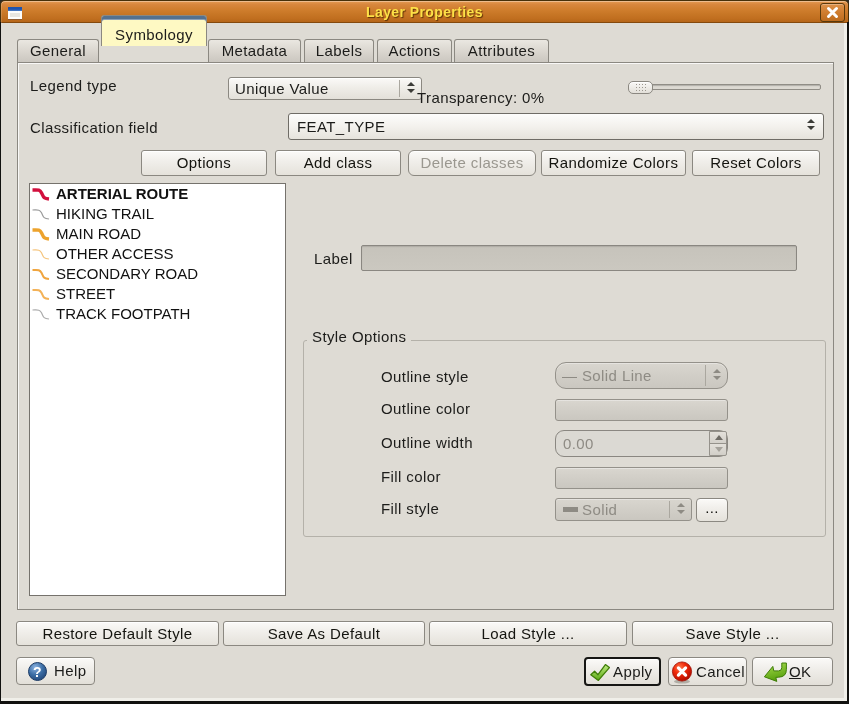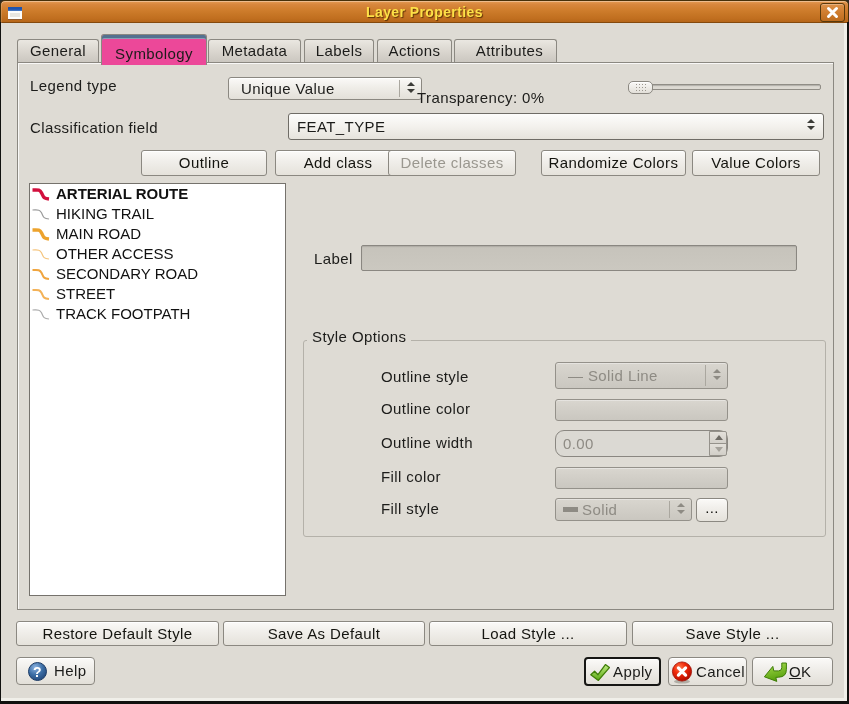--- a/index.html
+++ b/index.html
@@ -24,35 +24,35 @@
 #tclose{left:820px;top:3px;width:23px;height:17px;border-radius:3px;
   border:1px solid #59390c;
   background:linear-gradient(to bottom,#dd9149 0%,#cf7d2f 50%,#bd6c1e 100%);
   box-shadow:inset 0 1px 0 rgba(255,255,255,0.3);}
 
 
 .tab{top:39px;height:22px;border:1px solid #8b8881;border-bottom:none;
   border-radius:3px 3px 0 0;z-index:1;
   background:linear-gradient(to bottom,#eae7e1 0%,#dcd8d1 45%,#cbc7c0 100%);
   text-align:center;line-height:22px;font-size:15px;color:#1c1c1a;}
-.tab.active{top:34px;height:22px;background:#ec4899;z-index:3;
+.tab.active{top:15px;height:22px;background:#fef9c3;z-index:3;
   border-color:#8b8881;line-height:22px;padding-top:8px;box-sizing:content-box;
   box-shadow:inset 0 3px 0 #54718f, inset 0 4px 0 #8a9fb5;}
 #nb{left:17px;top:62px;width:815px;height:546px;border:1px solid #8b8881;
   box-shadow:inset 1px 1px 0 rgba(255,255,255,0.8);z-index:2;}
 
 .btn{border:1px solid #8b8881;border-radius:3px;
   background:linear-gradient(to bottom,#fbfaf8 0%,#f1efeb 40%,#e5e2db 100%);
   text-align:center;color:#14140f;
   box-shadow:inset 0 1px 0 rgba(255,255,255,0.9);}
 .btn.disabled{color:#9a978f;}
 .combo{border:1px solid #8b8881;border-radius:3px;
   background:linear-gradient(to bottom,#fbfaf8 0%,#efede8 45%,#e3e0d9 100%);
   box-shadow:inset 0 1px 0 rgba(255,255,255,0.9);}
-.combo .ctext,.dcombo .ctext{position:absolute;left:12px;top:0;}
+.combo .ctext,.dcombo .ctext{position:absolute;left:6px;top:0;}
 .combo .cdiv,.dcombo .cdiv{position:absolute;top:2px;bottom:2px;width:1px;background:#aaa79f;}
 .arrows{position:absolute;width:8px;}
 .arrows:before{content:"";position:absolute;left:0;top:0;
   border-left:4px solid transparent;border-right:4px solid transparent;
   border-bottom:4.5px solid #3c3c38;}
 .arrows:after{content:"";position:absolute;left:0;top:7px;
   border-left:4px solid transparent;border-right:4px solid transparent;
   border-top:4.5px solid #3c3c38;}
 .arrows.dis:before{border-bottom-color:#8e8b84;}
 .arrows.dis:after{border-top-color:#8e8b84;}
@@ -85,21 +85,21 @@
 <div id="titletext" class="abs">Layer Properties</div>
 <div id="tclose" class="abs"><svg width="23" height="17">
       <path d="M7.5 4.5 L15.5 12.5 M15.5 4.5 L7.5 12.5" stroke="#fff" stroke-width="3" stroke-linecap="round"></path>
     </svg></div>
 
 <div class="tab abs" style="left:17px;width:80px;">General</div>
 <div class="tab active abs" style="left:101px;width:104px;">Symbology</div>
 <div class="tab abs" style="left:208px;width:91px;">Metadata</div>
 <div class="tab abs" style="left:304px;width:68px;">Labels</div>
 <div class="tab abs" style="left:377px;width:73px;">Actions</div>
-<div class="tab abs" style="left:454px;width:93px;padding-left:8px;">Attributes</div>
+<div class="tab abs" style="left:454px;width:93px;">Attributes</div>
 <div id="nb" class="abs"></div>
 
 <div class="lbl abs" style="left:30px;top:77px;">Legend type</div>
 <div class="combo abs" style="left:228px;top:77px;width:192px;height:21px;">
   <div class="ctext" style="line-height:21px;">Unique Value</div>
   <div class="cdiv" style="right:21px;"></div>
   <div class="arrows" style="right:6px;top:4px;"></div>
 </div>
 <div class="lbl abs" style="left:417px;top:77px;margin-top:12px;">Transparency: 0%</div>
 
@@ -107,25 +107,25 @@
 <div class="abs" style="left:628px;top:81px;width:23px;height:11px;border:1px solid #8b8881;border-radius:5px;background:linear-gradient(to bottom,#f9f8f6,#e3e0d9);box-shadow:inset 0 1px 0 #fff;">
  <div style="position:absolute;left:6px;top:1px;width:12px;height:9px;background-image:radial-gradient(circle,#9b978f 30%,transparent 36%);background-size:3px 3px;"></div>
 </div>
 
 <div class="lbl abs" style="left:30px;top:119px;">Classification field</div>
 <div class="abs" style="left:288px;top:113px;width:534px;height:25px;border:1px solid #6f6c66;border-radius:3px;background:linear-gradient(to bottom,#fdfdfc 0%,#f3f1ed 50%,#e6e3dc 100%);">
   <div style="position:absolute;left:8px;top:0;line-height:25px;">FEAT_TYPE</div>
   <div class="arrows" style="right:8px;top:5px;"></div>
 </div>
 
-<div class="btn abs" style="left:141px;top:150px;width:124px;height:24px;line-height:24px;">Outline</div>
+<div class="btn abs" style="left:141px;top:150px;width:124px;height:24px;line-height:24px;">Options</div>
 <div class="btn abs" style="left:275px;top:150px;width:124px;height:24px;line-height:24px;">Add class</div>
-<div class="btn abs disabled" style="left:388px;top:150px;width:126px;height:24px;line-height:24px;">Delete classes</div>
+<div class="btn abs disabled" style="left:408px;top:150px;width:126px;height:24px;line-height:24px;border-radius:6px;">Delete classes</div>
 <div class="btn abs" style="left:541px;top:150px;width:143px;height:24px;line-height:24px;">Randomize Colors</div>
-<div class="btn abs" style="left:692px;top:150px;width:126px;height:24px;line-height:24px;">Value Colors</div>
+<div class="btn abs" style="left:692px;top:150px;width:126px;height:24px;line-height:24px;">Reset Colors</div>
 
 <div id="list" class="abs"></div>
 <div class="li abs" style="left:56px;top:184px;font-weight:bold;">ARTERIAL ROUTE<svg width="20" height="15">
       <path d="M0.5 3 C5.5 3 7.5 2.2 9.5 5.8 C11.5 9.4 10.5 11.3 17 12" fill="none" stroke="#d2103e" stroke-width="3.4"></path>
     </svg></div>
 <div class="li abs" style="left:56px;top:204px;">HIKING TRAIL<svg width="20" height="15">
       <path d="M0.5 3 C5.5 3 7.5 2.2 9.5 5.8 C11.5 9.4 10.5 11.3 17 12" fill="none" stroke="#9a9a9a" stroke-width="1.2"></path>
     </svg></div>
 <div class="li abs" style="left:56px;top:224px;">MAIN ROAD<svg width="20" height="15">
       <path d="M0.5 3 C5.5 3 7.5 2.2 9.5 5.8 C11.5 9.4 10.5 11.3 17 12" fill="none" stroke="#eda32d" stroke-width="3.4"></path>
@@ -143,21 +143,21 @@
       <path d="M0.5 3 C5.5 3 7.5 2.2 9.5 5.8 C11.5 9.4 10.5 11.3 17 12" fill="none" stroke="#ababab" stroke-width="1.2"></path>
     </svg></div>
 
 <div class="lbl abs" style="left:314px;top:250px;">Label</div>
 <div class="abs" style="left:361px;top:245px;width:434px;height:24px;border:1px solid #8a8781;border-radius:2px;background:linear-gradient(to bottom,#c6c3bb 0%,#cbc8c0 100%);box-shadow:inset 0 1px 1px rgba(0,0,0,0.12);"></div>
 
 <div id="grp" class="abs"></div>
 <div id="grptitle" class="abs lbl">Style Options</div>
 
 <div class="lbl abs" style="left:381px;top:368px;">Outline style</div>
-<div class="dcombo abs" style="left:555px;top:362px;width:171px;height:25px;">
+<div class="dcombo abs" style="left:555px;top:362px;width:171px;height:25px;border-radius:11px;">
   <div class="ctext" style="line-height:25px;">— Solid Line</div>
   <div class="cdiv" style="right:21px;"></div>
   <div class="arrows dis" style="right:6px;top:6px;"></div>
 </div>
 
 <div class="lbl abs" style="left:381px;top:400px;">Outline color</div>
 <div class="dcombo abs" style="left:555px;top:399px;width:171px;height:20px;"></div>
 
 <div class="lbl abs" style="left:381px;top:434px;">Outline width</div>
 <div class="abs" style="left:555px;top:430px;width:171px;height:25px;border:1px solid #8a8781;border-radius:9px;background:#dbd9d3;">

